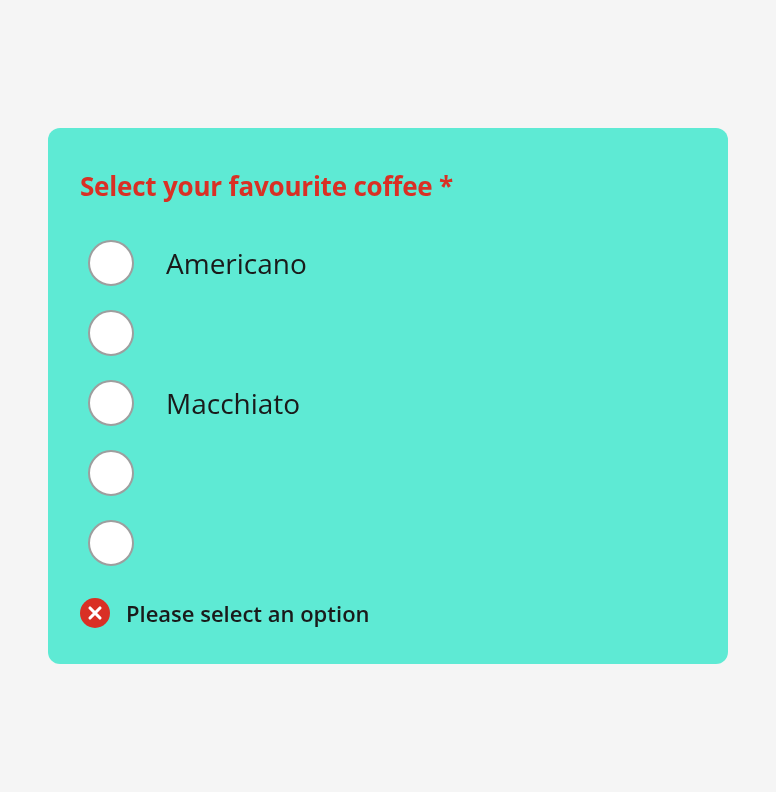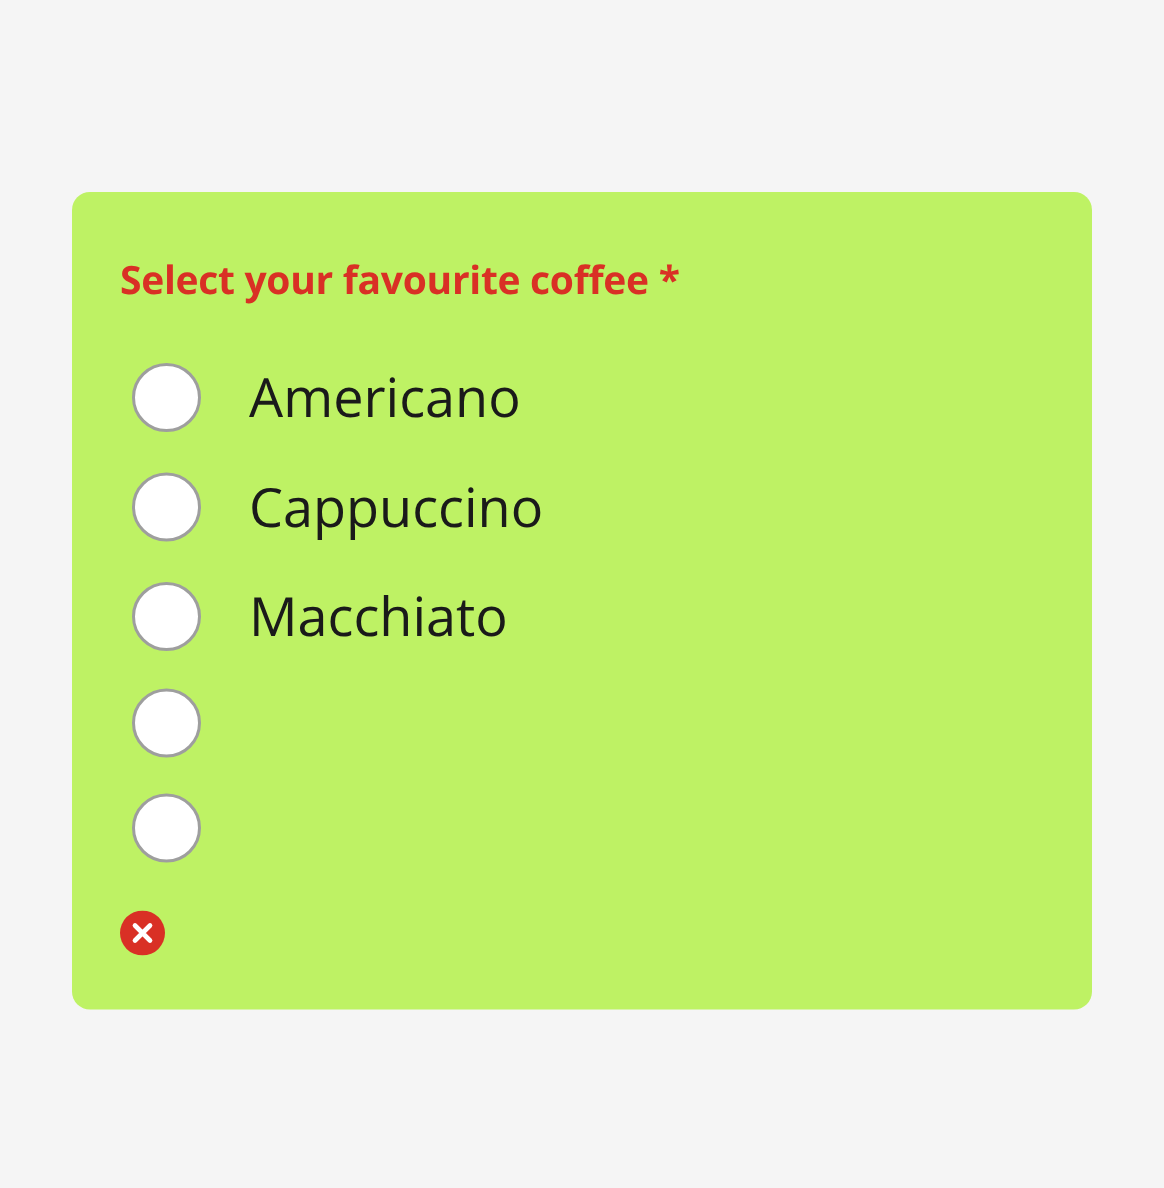--- a/index.html
+++ b/index.html
@@ -4,21 +4,21 @@
   <style>
     * { box-sizing: border-box; margin: 0; padding: 0; }
     body {
       background: #f5f5f5;
       font-family: 'Open Sans', -apple-system, BlinkMacSystemFont, 'Segoe UI', sans-serif;
       width: 776px;
       height: 792px;
       padding: 0;
     }
     .card {
-      background: #bef264;
+      background: #5eead4;
       border-radius: 12px;
       margin: 128px 48px 0 48px;
       padding: 40px 32px 36px 32px;
     }
     .field-label {
       color: #d93025;
       font-size: 26px;
       font-weight: 700;
       margin-bottom: 36px;
       letter-spacing: -0.2px;
@@ -37,21 +37,21 @@
     }
     .radio {
       width: 46px;
       height: 46px;
       border: 2px solid #9e9e9e;
       border-radius: 50%;
       flex-shrink: 0;
       background: #fff;
     }
     .option-label {
-      font-size: 36px;
+      font-size: 28px;
       color: #1a1a1a;
       font-weight: 400;
     }
     .error-row {
       display: flex;
       align-items: center;
       gap: 16px;
       margin-top: 32px;
       padding-left: 0;
     }
@@ -74,21 +74,20 @@
 
   <div class="options">
 
     <label class="option">
       <span class="radio"></span>
       <span class="option-label">Americano</span>
     </label>
 
     <label class="option">
       <span class="radio"></span>
-      <span class="option-label">Cappuccino</span>
     </label>
 
     <label class="option">
       <span class="radio"></span>
       <span class="option-label">Macchiato</span>
     </label>
 
     <label class="option">
       <span class="radio"></span>
     </label>
@@ -100,14 +99,15 @@
 
   </div>
 
   <div class="error-row">
     <span class="error-icon">
       <svg viewBox="0 0 24 24" width="30" height="30">
         <circle cx="12" cy="12" r="12" fill="#d93025"></circle>
         <path d="M 8 8 L 16 16 M 16 8 L 8 16" stroke="#ffffff" stroke-width="2.5" stroke-linecap="round"></path>
       </svg>
     </span>
+    <span class="error-text">Please select an option</span>
   </div>
 </div>
 
 </body></html>

